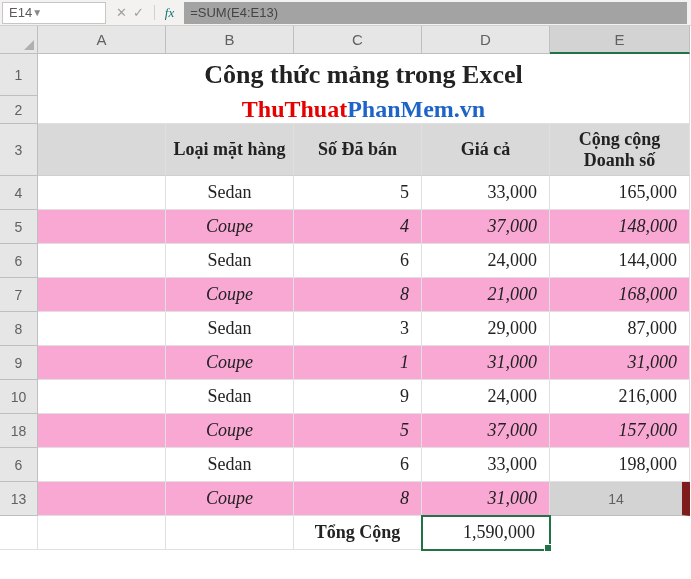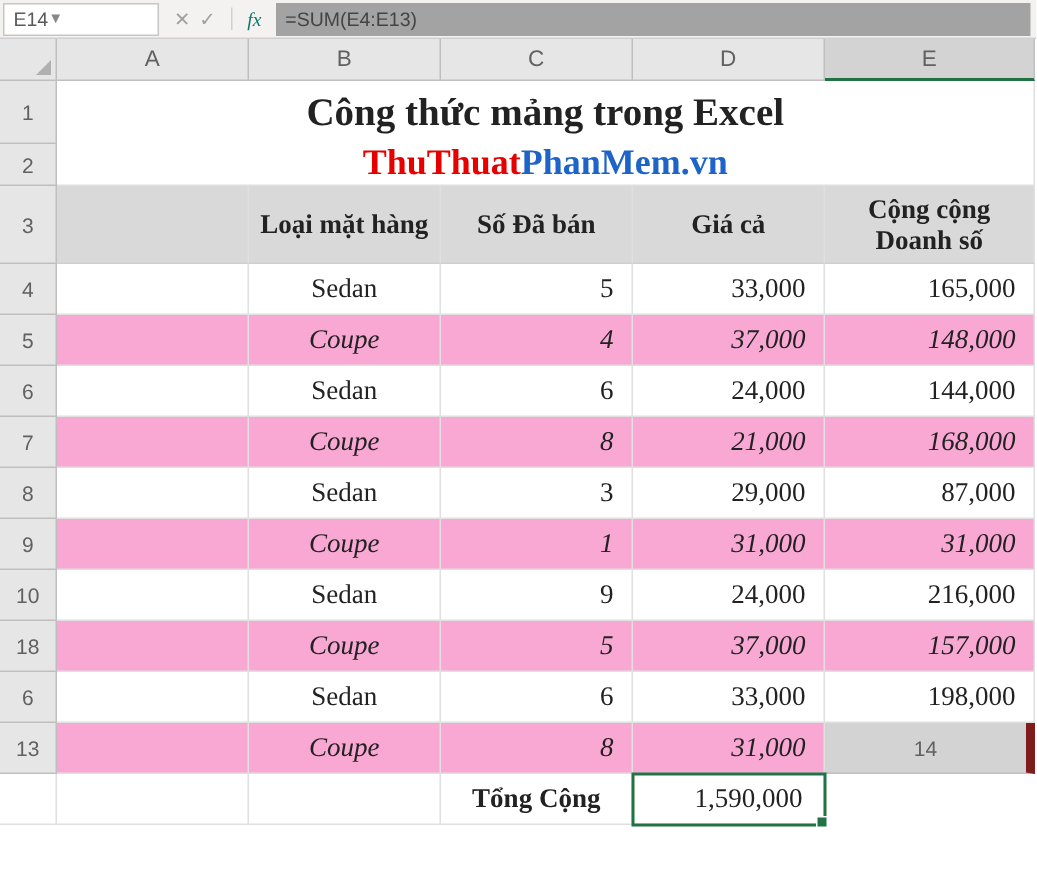--- a/index.html
+++ b/index.html
@@ -85,21 +85,21 @@
     border-bottom: 1px solid #bfbfbf;
     display: flex;
     align-items: center;
     justify-content: center;
     color: #616161;
     font-size: 15px;
     height: 28px;
   }
   .colhdr.active { background: #d3d3d3; border-bottom: 2px solid #217346; }
   .rowhdr { font-size: 14px; }
-  .rowhdr.active { background: #d3d3d3; border-right: 6px solid #7f1d1d; }
+  .rowhdr.active { background: #d3d3d3; border-right: 8px solid #7f1d1d; }
 
   .cell {
     border-right: 1px solid #e0e0e0;
     border-bottom: 1px solid #e0e0e0;
     padding: 0 6px;
     display: flex;
     align-items: center;
     font-family: "Times New Roman", serif;
     font-size: 18px;
     color: #222;

